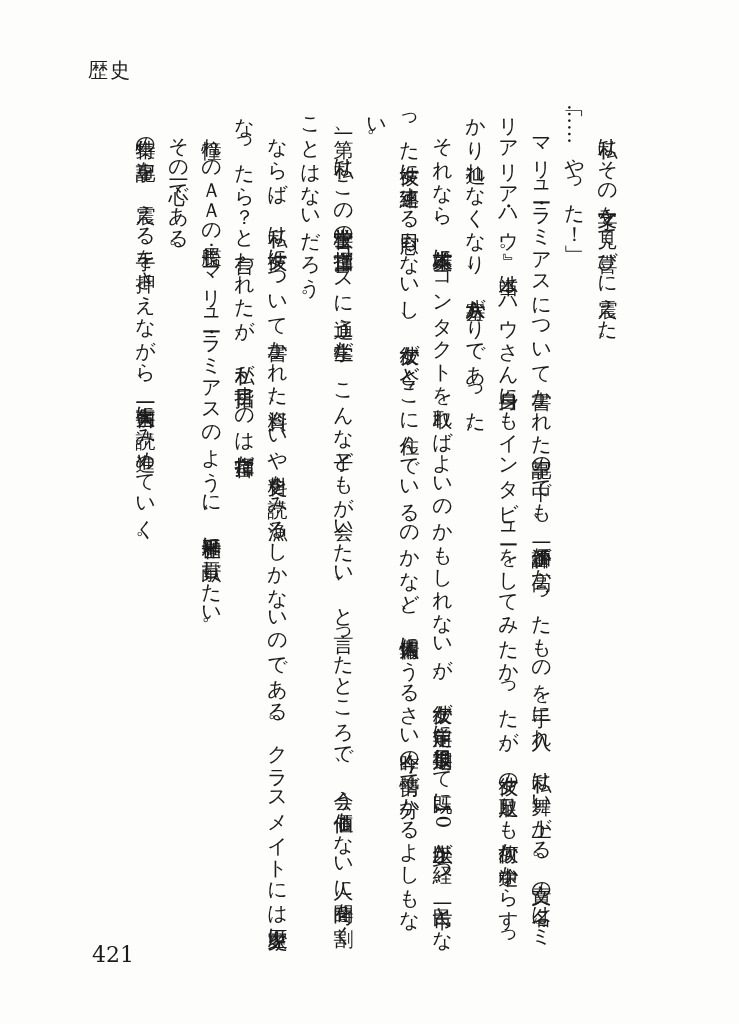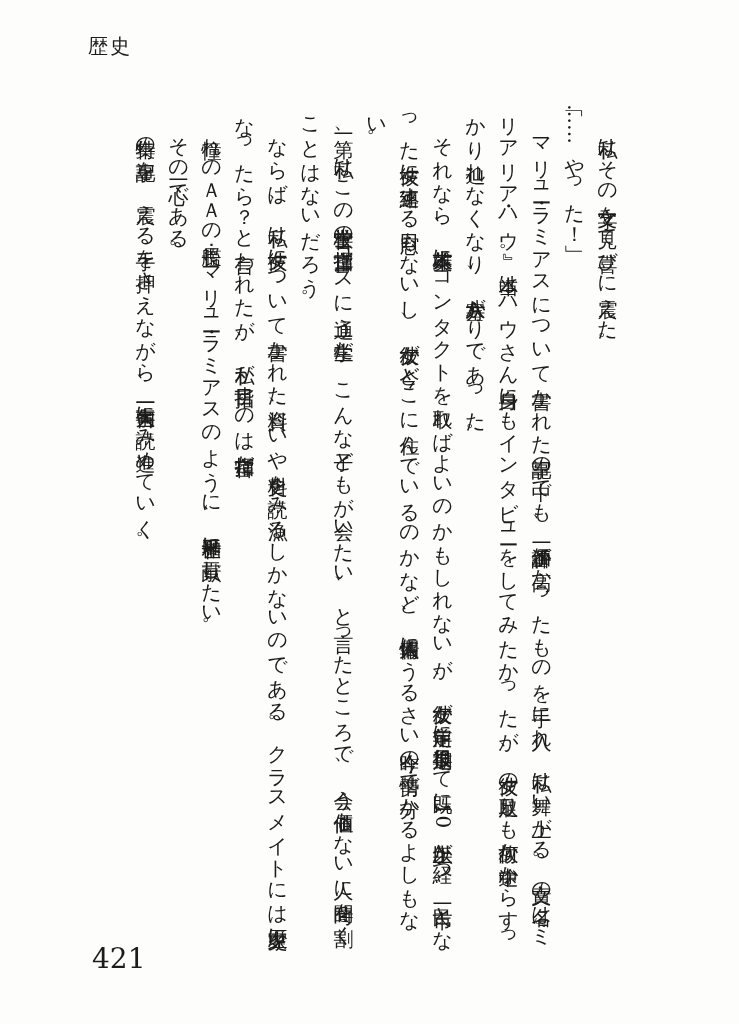--- a/index.html
+++ b/index.html
@@ -11,21 +11,21 @@
     height: 1024px;
     background: #fdfdfc;
     position: relative;
     overflow: hidden;
     font-family: "DejaVu Serif", "Liberation Serif", serif;
     color: #1c1c1c;
   }
   .running-head {
     position: absolute;
     left: 88px;
-    top: 33px;
+    top: 57px;
     font-size: 20px;
     letter-spacing: 2px;
     writing-mode: horizontal-tb;
   }
   .text-block {
     position: absolute;
     top: 104px;
     left: 96px;
     width: 528px;
     height: 840px;
@@ -40,21 +40,21 @@
     margin: 0;
     padding: 0;
   }
   .text-block p.para.indent {
     text-indent: 20px;
   }
   .page-number {
     position: absolute;
     left: 92px;
     top: 942px;
-    font-size: 28px;
+    font-size: 22px;
     writing-mode: horizontal-tb;
   }
 </style>
 </head>
 <body>
 
 <div class="book-page">
   <div class="running-head">歴史</div>
 
   <div class="text-block">

